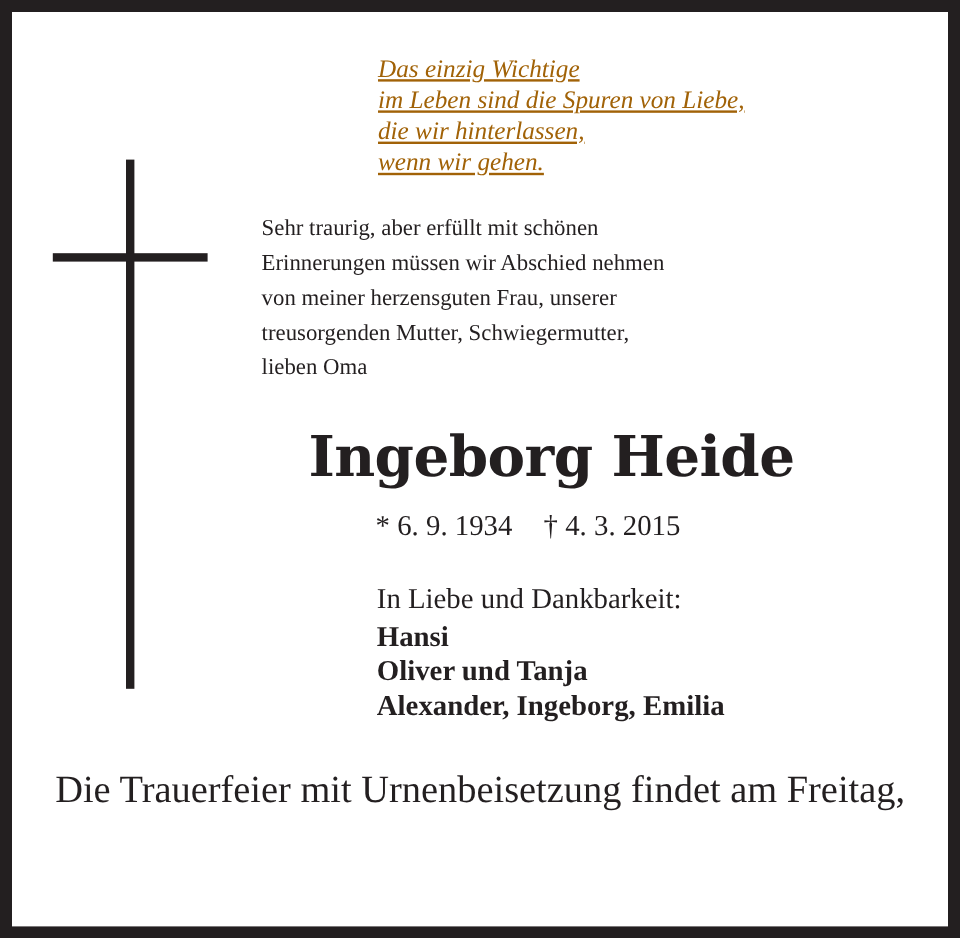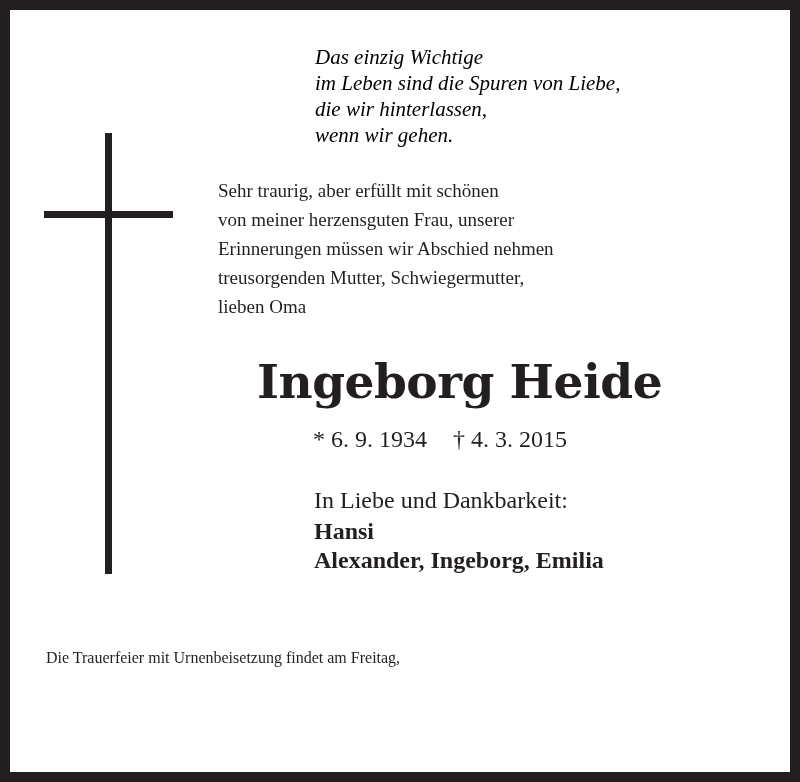--- a/index.html
+++ b/index.html
@@ -4,21 +4,21 @@
   <style>
     html, body { margin: 0; padding: 0; background: #ffffff; }
     body { width: 800px; height: 782px; position: relative; overflow: hidden; }
     .frame {
       position: absolute; left: 0; top: 0; width: 800px; height: 782px;
       box-sizing: border-box; border: 10px solid #231f20; background: #fff;
     }
     .quote {
       position: absolute; left: 315px; top: 44px;
       font-family: "Liberation Serif", serif; font-style: italic;
-      font-size: 21px; line-height: 26px; color: #000000;
+      font-size: 21px; line-height: 26px; color: #a16207; text-decoration: underline;
     }
     .quote div { white-space: nowrap; }
     .cross-v { position: absolute; left: 105px; top: 133px; width: 7px; height: 441px; background: #231f20; }
     .cross-h { position: absolute; left: 44px; top: 211px; width: 129px; height: 7px; background: #231f20; }
     .intro {
       position: absolute; left: 218px; top: 176px;
       font-family: "Liberation Serif", serif; font-size: 19px; line-height: 29px; color: #231f20;
     }
     .intro div { white-space: nowrap; }
     .name {
@@ -38,21 +38,21 @@
       white-space: nowrap;
     }
     .family {
       position: absolute; left: 314px; top: 517px;
       font-family: "Liberation Serif", serif; font-weight: bold; font-size: 24px; line-height: 29px;
       color: #231f20;
     }
     .family div { white-space: nowrap; }
     .service {
       position: absolute; left: 46px; top: 643px;
-      font-family: "Liberation Serif", serif; font-size: 16px; line-height: 29px; color: #231f20;
+      font-family: "Liberation Serif", serif; font-size: 32px; line-height: 29px; color: #231f20;
     }
     .service div { white-space: nowrap; }
   </style>
 </head>
 <body>
 
 <div class="frame"></div>
 
 <div class="quote">
   <div>Das einzig Wichtige</div>
@@ -61,34 +61,35 @@
   <div>wenn wir gehen.</div>
 </div>
 
 <div>
   <div class="cross-v"></div>
   <div class="cross-h"></div>
 </div>
 
 <div class="intro">
   <div>Sehr traurig, aber erfüllt mit schönen</div>
+  <div>Erinnerungen müssen wir Abschied nehmen</div>
   <div>von meiner herzensguten Frau, unserer</div>
-  <div>Erinnerungen müssen wir Abschied nehmen</div>
   <div>treusorgenden Mutter, Schwiegermutter,</div>
   <div>lieben Oma</div>
 </div>
 
 <div class="name">Ingeborg Heide</div>
 
 <div class="dates">
   <span>* 6. 9. 1934</span><span>† 4. 3. 2015</span>
 </div>
 
 <div class="thanks">In Liebe und Dankbarkeit:</div>
 
 <div class="family">
   <div>Hansi</div>
+  <div>Oliver und Tanja</div>
   <div>Alexander, Ingeborg, Emilia</div>
 </div>
 
 <div class="service">
   <div>Die Trauerfeier mit Urnenbeisetzung findet am Freitag,</div>
 </div>
 
 </body></html>

